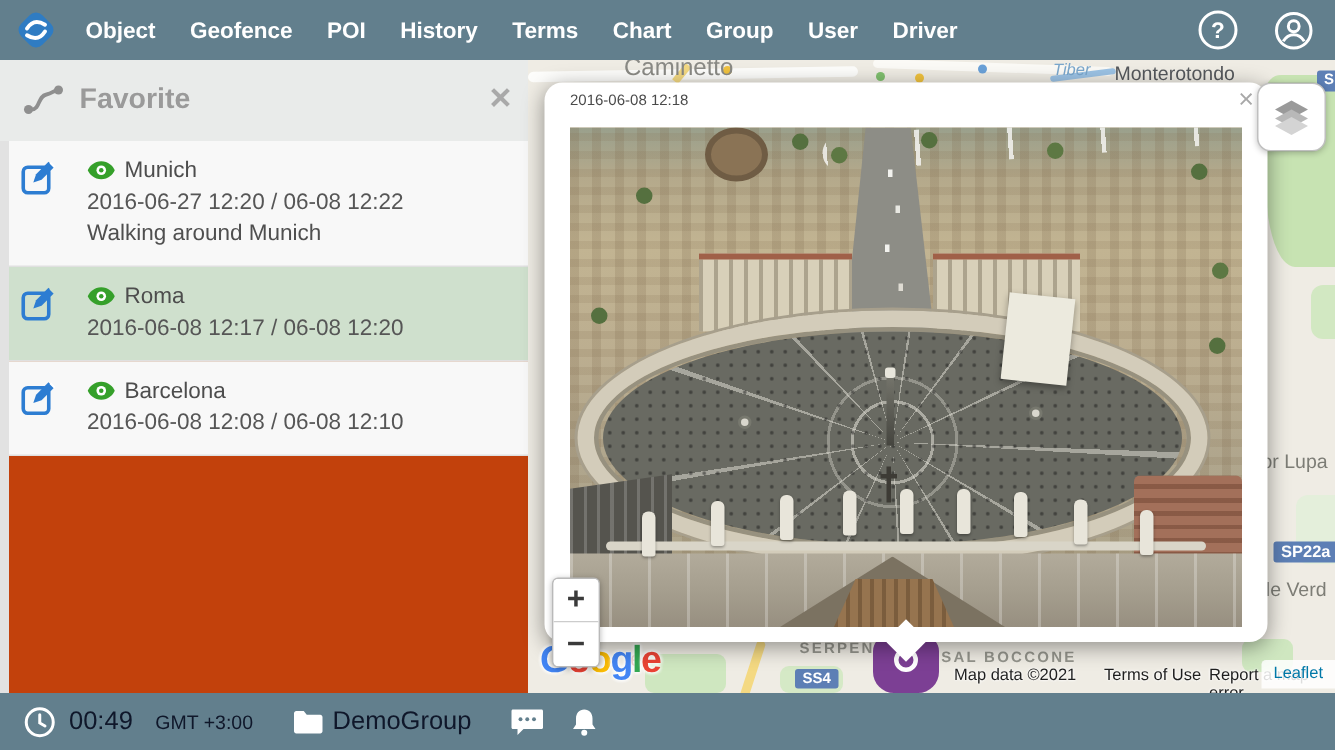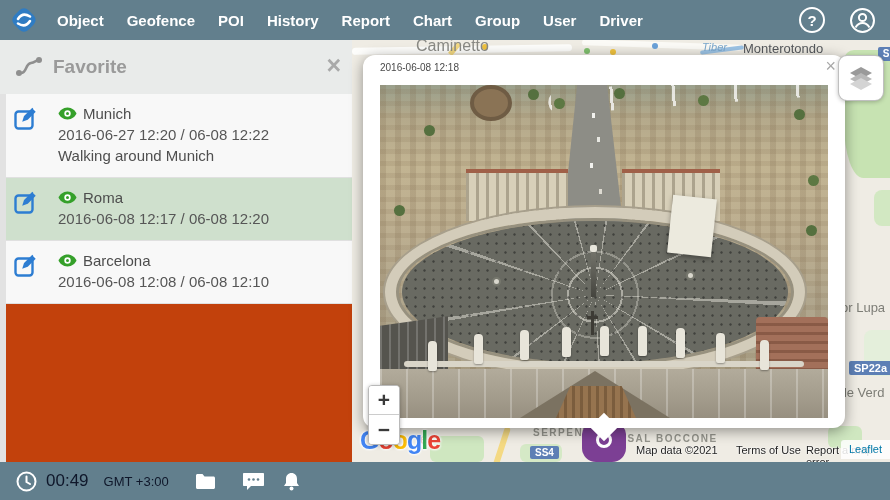--- a/index.html
+++ b/index.html
@@ -379,21 +379,21 @@
         <rect x="5" y="5" width="20" height="20" rx="6" fill="#2f7cc3" transform="rotate(45 15 15)"></rect>
         <path d="M9 14c3.5-5.5 8-5 12-2.5" stroke="#fff" stroke-width="2.6" fill="none" stroke-linecap="round"></path>
         <path d="M21 16c-3.5 5.5-8 5-12 2.5" stroke="#fff" stroke-width="2.6" fill="none" stroke-linecap="round"></path>
       </svg>
     </div>
     <div class="nav-menu">
       <span class="nav-item">Object</span>
       <span class="nav-item">Geofence</span>
       <span class="nav-item">POI</span>
       <span class="nav-item">History</span>
-      <span class="nav-item">Report</span>
+      <span class="nav-item">Terms</span>
       <span class="nav-item">Chart</span>
       <span class="nav-item">Group</span>
       <span class="nav-item">User</span>
       <span class="nav-item">Driver</span>
     </div>
     <div class="nav-right">
       <div class="help-circle">?</div>
       <svg width="27" height="27" viewBox="0 0 27 27">
         <circle cx="13.5" cy="13.5" r="11.5" fill="none" stroke="#fff" stroke-width="2"></circle>
         <circle cx="13.5" cy="10.5" r="3.6" fill="none" stroke="#fff" stroke-width="2"></circle>
@@ -405,20 +405,21 @@
   <div class="statusbar">
     <svg class="sb-clock" width="21" height="21" viewBox="0 0 21 21">
       <circle cx="10.5" cy="10.5" r="9" fill="none" stroke="#fff" stroke-width="2"></circle>
       <path d="M10.5 5.5v5.5l3.5 2" fill="none" stroke="#fff" stroke-width="2" stroke-linecap="round"></path>
     </svg>
     <span class="sb-time">00:49</span>
     <span class="sb-tz">GMT +3:00</span>
     <svg class="sb-folder" width="21" height="17" viewBox="0 0 21 17">
       <path d="M1 2.5C1 1.7 1.7 1 2.5 1h5l2 2.5h9c0.8 0 1.5 0.7 1.5 1.5v9.5c0 0.8-0.7 1.5-1.5 1.5h-16C1.7 16 1 15.3 1 14.5z" fill="#fff"></path>
     </svg>
+    <span class="sb-group">DemoGroup</span>
     <svg class="sb-chat" width="23" height="19" viewBox="0 0 23 19">
       <path d="M2 1h19c0.6 0 1 0.4 1 1v11c0 0.6-0.4 1-1 1H9l-4 4v-4H2c-0.6 0-1-0.4-1-1V2c0-0.6 0.4-1 1-1z" fill="#fff"></path>
       <circle cx="7" cy="7.5" r="1.3" fill="#627f8d"></circle>
       <circle cx="11.5" cy="7.5" r="1.3" fill="#627f8d"></circle>
       <circle cx="16" cy="7.5" r="1.3" fill="#627f8d"></circle>
     </svg>
     <svg class="sb-bell" width="17" height="19" viewBox="0 0 17 19">
       <path d="M8.5 1c3.3 0 5.5 2.5 5.5 6v4l2 3H1l2-3V7c0-3.5 2.2-6 5.5-6z" fill="#fff"></path>
       <circle cx="8.5" cy="16.5" r="2" fill="#fff"></circle>
     </svg>

